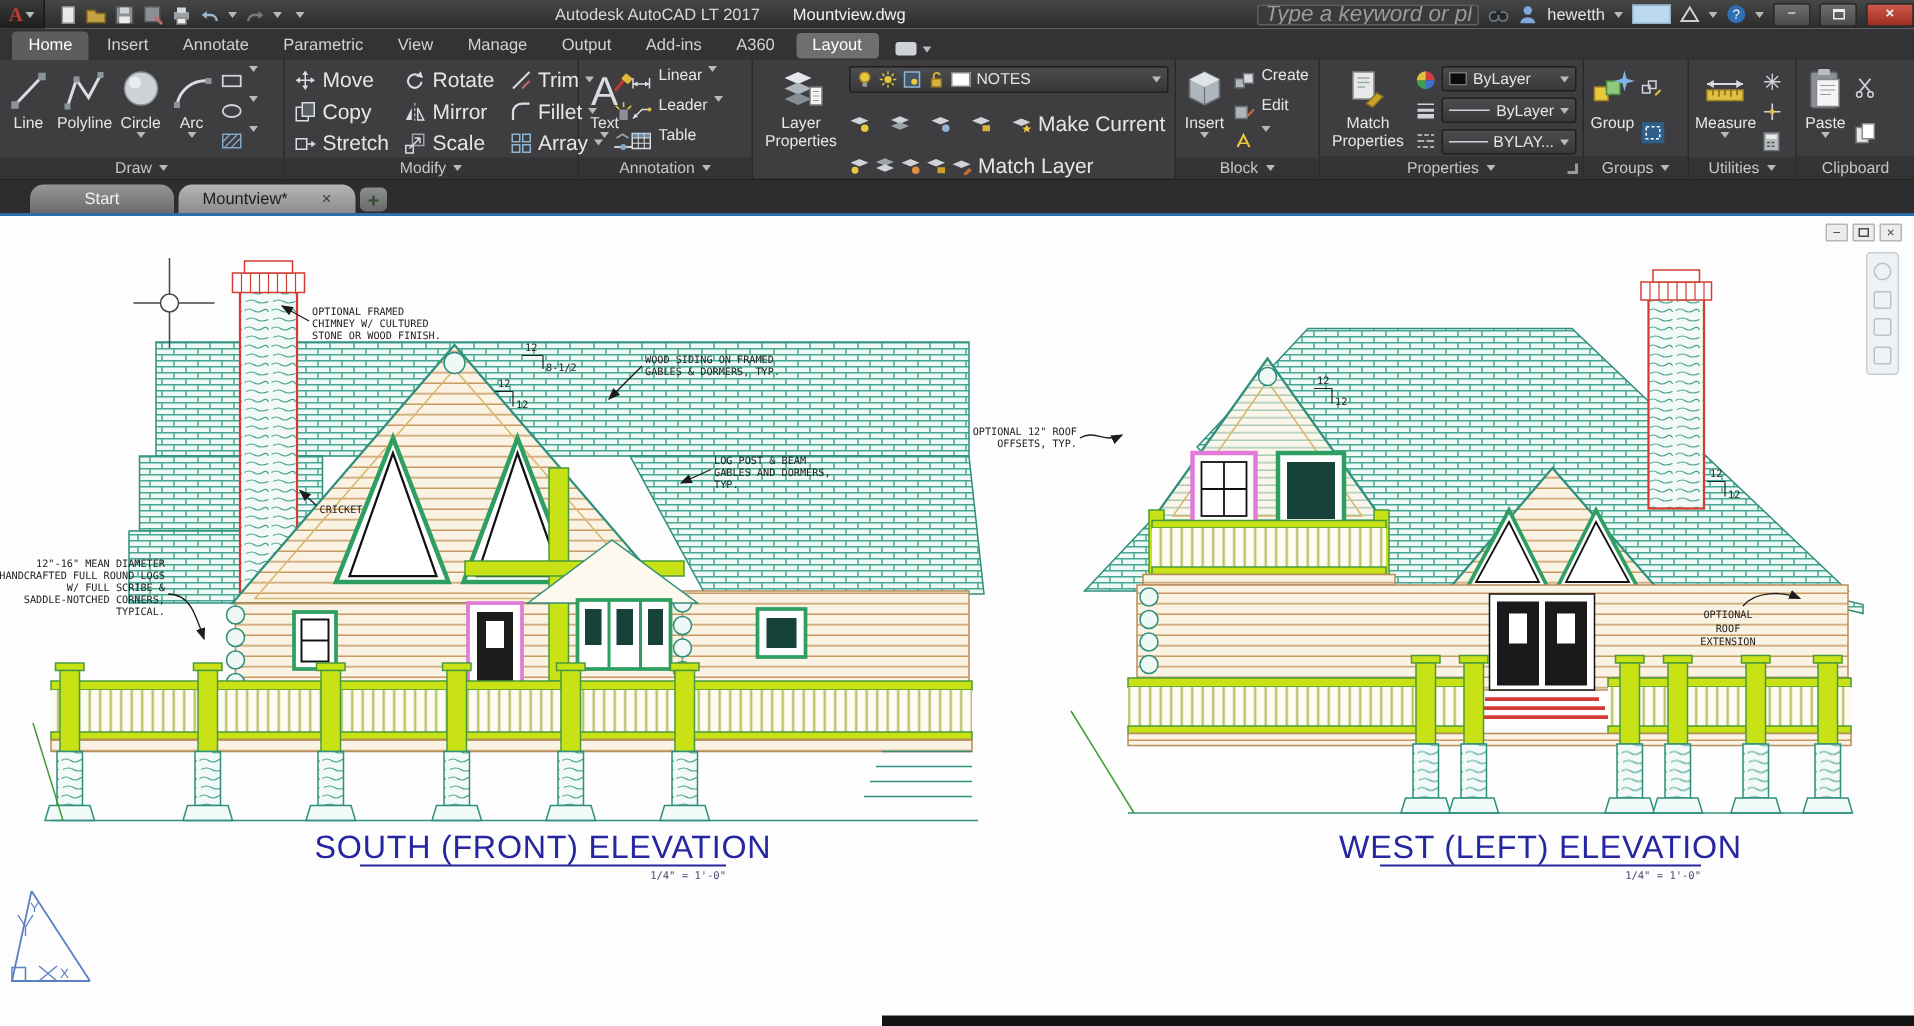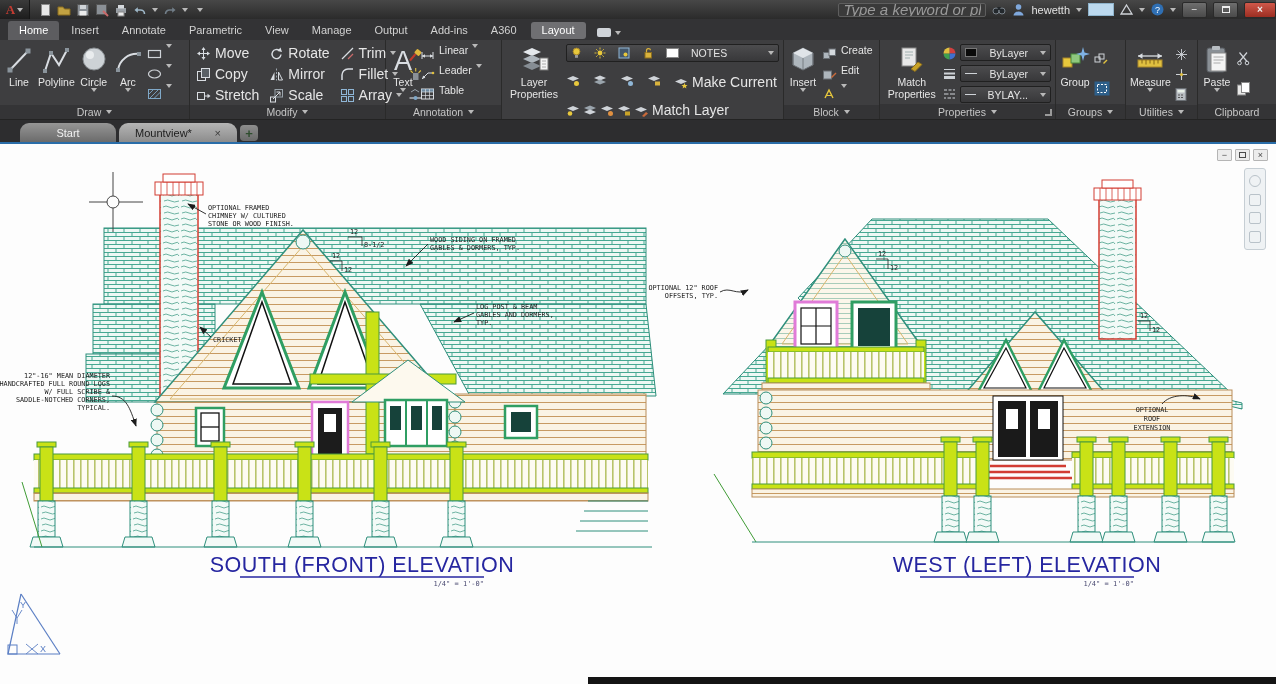--- a/index.html
+++ b/index.html
@@ -39,21 +39,21 @@
 .panel { display:flex; flex-direction:column; border-right:1px solid #2a2a2a; }
 .pbody { flex:1; display:flex; padding:3px 4px 0; gap:4px; }
 .plabel { height:15px; font-size:10.5px; color:#c6c6c6; display:flex; align-items:center; justify-content:center; gap:5px; background:#343436; position:relative; }
 .launcher { position:absolute; right:3px; bottom:3px; width:7px; height:7px; border-right:2px solid #9a9a9a; border-bottom:2px solid #9a9a9a; }
 .bigbtn { display:flex; flex-direction:column; align-items:center; color:#e6e6e6; font-size:10.5px; cursor:pointer; line-height:1.15; text-align:center; padding-top:1px; }
 .bigbtn .bicon { height:32px; display:flex; align-items:center; justify-content:center; }
 .smallcol { display:flex; flex-direction:column; justify-content:space-around; padding:1px 0; }
 .srow { display:flex; gap:4px; font-size:10.5px; color:#e6e6e6; height:20px; cursor:pointer; }
 .mgrid { display:grid; grid-template-columns:auto auto auto; column-gap:10px; align-content:space-between; padding:2px 2px; }
 .cell { display:flex; align-items:center; gap:4px; font-size:14px; color:#e6e6e6; cursor:pointer; }
-.ddrop { height:17px; background:linear-gradient(#4c4c4e,#38383a); border:1px solid #202020; border-radius:2px; display:flex; align-items:center; gap:12px; padding:0 4px; font-size:10.5px; color:#e4e4e4; cursor:pointer; }
+.ddrop { height:17px; background:linear-gradient(#4c4c4e,#38383a); border:1px solid #202020; border-radius:2px; display:flex; align-items:center; gap:4px; padding:0 4px; font-size:10.5px; color:#e4e4e4; cursor:pointer; }
 .flex1 { flex:1; }
 .swatch-w { width:13px; height:10px; background:#fff; border:1px solid #888; }
 .swatch-k { width:12px; height:9px; background:#0a0a0a; border:1px solid #777; }
 .lineglyph { flex:1; height:0; border-top:1.5px solid #cfd3d8; }
 .icn { display:flex; align-items:center; justify-content:center; }
 
 
 .doctabs { height:22px; background:#2d2d2f; display:flex; align-items:flex-end; padding-left:20px; }
 .dtab { height:19px; border-radius:9px 9px 0 0; font-size:11px; display:flex; align-items:center; padding:0 16px; margin-right:3px; cursor:pointer; }
 .dtab.start { background:linear-gradient(#969696,#6b6b6b); color:#f1f1f1; width:96px; justify-content:center; }
@@ -127,20 +127,24 @@
       <span class="car"></span>
       <span class="qicon">
           <svg width="14" height="13">
             <path d="M2.5 11a4 4 0 0 1 4-4H10" fill="none" stroke="#717e88" stroke-width="1.6"></path>
             <path d="M9.2 4.3l3.3 2.7-3.3 2.7z" fill="#717e88"></path>
           </svg>
         </span>
       <span class="car"></span>
       <span class="car" style="margin-left:4px"></span>
     </div>
+    <div class="title-center">
+      <span>Autodesk AutoCAD LT 2017</span>
+      <span class="doc">Mountview.dwg</span>
+    </div>
     <div class="tb-right">
       <input class="searchbox" placeholder="Type a keyword or phrase" style="">
       <span class="tbico">
           <svg width="14" height="12">
             <circle cx="4" cy="7" r="3" fill="#23282c" stroke="#7a828a"></circle>
             <circle cx="10" cy="7" r="3" fill="#23282c" stroke="#7a828a"></circle>
             <rect x="5.5" y="3" width="3" height="3" fill="#23282c"></rect>
           </svg>
         </span>
       <span class="tbico">
@@ -485,21 +489,21 @@
             <span class="icn">
                 <svg width="12" height="12">
                   <rect x="3" y="5.5" width="6.5" height="5.5" fill="#d9b23c" stroke="#8a6d1f"></rect>
                   <path d="M4.5 5.5V3.8a2 2 0 0 1 4-0.5" fill="none" stroke="#d9b23c" stroke-width="1.2"></path>
                 </svg>
               </span>
             <span class="swatch-w"></span>
             <span class="flex1">NOTES</span>
             <span class="car"></span>
           </div>
-          <div style="display:flex; gap:13px; align-items:flex-start">
+          <div style="display:flex; gap:13px; align-items:center">
             <span class="icn">
                 <svg width="14" height="13">
                   <path d="M7 2l6 2.5L7 7 1 4.5z" fill="#cfd3d8"></path>
                   <circle cx="10.5" cy="9.5" r="2.5" fill="#e8c83c"></circle>
                 </svg>
               </span>
             <span class="icn">
                 <svg width="14" height="13">
                   <path d="M7 1.5l6 2.5L7 6.5 1 4z" fill="#cfd3d8"></path>
                   <path d="M7 5.5l6 2.5L7 10.5 1 8z" fill="#9aa4ac"></path>

